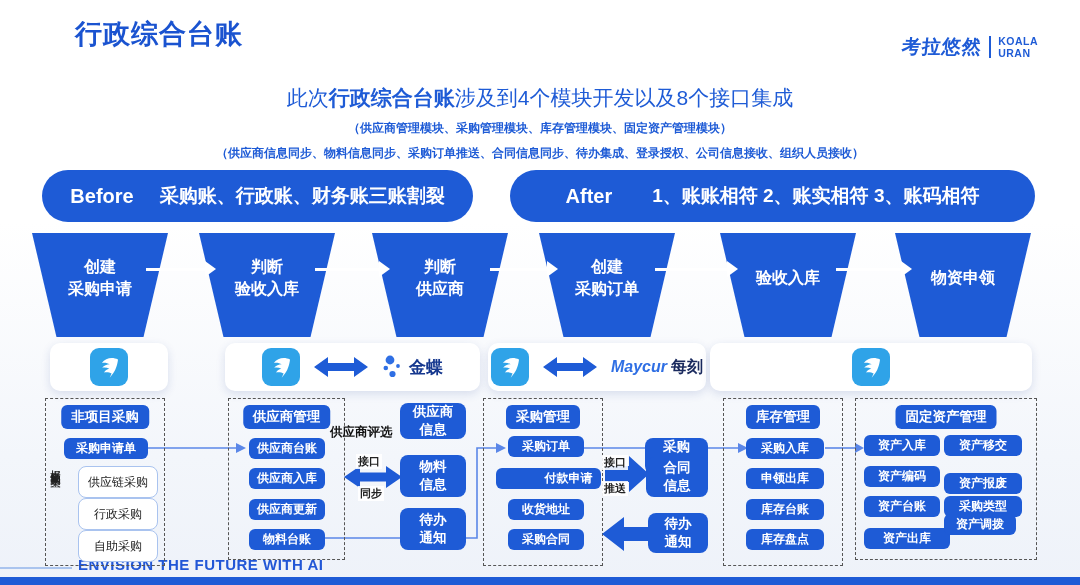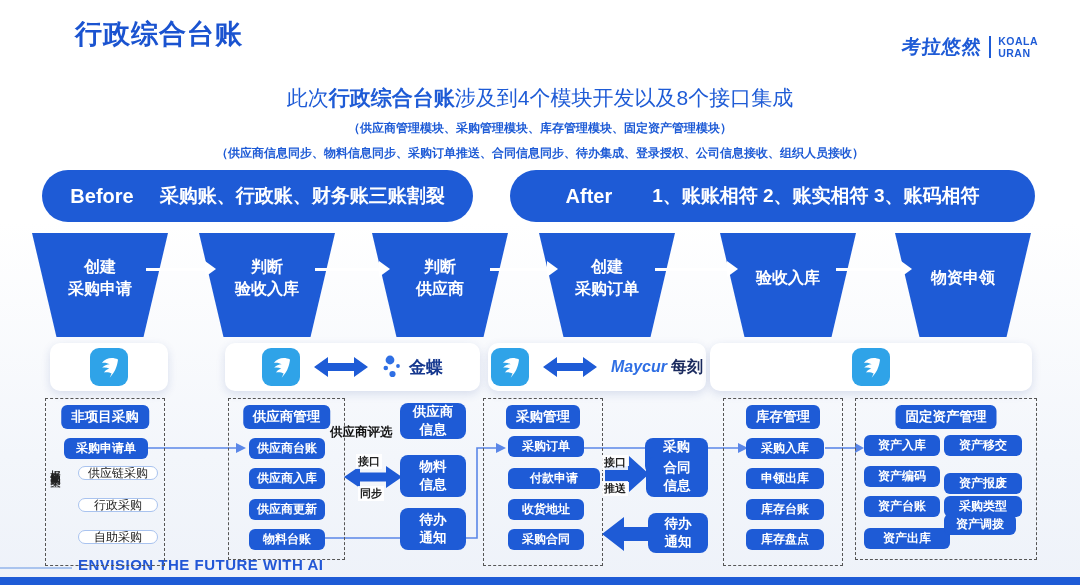--- a/index.html
+++ b/index.html
@@ -41,21 +41,21 @@
   .mc-en{font-size:16px;font-weight:800;font-style:italic;color:#2f6fe4;}
   .mc-cn{font-size:16px;font-weight:800;color:#1a2a5e;margin-left:4px;}
   
   .wires{position:absolute;left:0;top:0;z-index:1;pointer-events:none;}
   
   .sec{position:absolute;border:1.6px dashed #555;box-sizing:border-box;z-index:2;}
   .sec-h{position:absolute;left:50%;top:6px;transform:translateX(-50%);background:#1e5bd6;color:#fff;
     font-size:13.5px;font-weight:700;padding:3px 10px;border-radius:6px;white-space:nowrap;}
   .blue-item{position:absolute;height:21px;background:#1e5bd6;border-radius:6px;color:#fff;
     font-size:12px;font-weight:600;display:flex;align-items:center;justify-content:center;white-space:nowrap;}
-  .white-item{position:absolute;height:14px;background:#fff;border:1px solid #a9c3ef;border-radius:8px;color:#222;
+  .white-item{position:absolute;height:32px;background:#fff;border:1px solid #a9c3ef;border-radius:8px;color:#222;
     font-size:12px;display:flex;align-items:center;justify-content:center;box-sizing:border-box;white-space:nowrap;}
   .vnote{position:absolute;left:3px;top:62px;height:106px;writing-mode:vertical-rl;text-orientation:upright;
     font-size:10.5px;color:#222;letter-spacing:1px;}
   .out{position:absolute;background:#1e5bd6;border-radius:8px;color:#fff;z-index:2;
     display:flex;flex-direction:column;align-items:center;justify-content:center;
     font-size:13.5px;font-weight:700;line-height:1.3;text-align:center;}
   .flow-label{position:absolute;z-index:3;font-size:11px;font-weight:600;color:#222;background:rgba(255,255,255,.88);
     padding:0 2px;white-space:nowrap;}
   .eval-label{position:absolute;z-index:3;font-size:12.5px;font-weight:700;color:#111;white-space:nowrap;}
   .big-arrow{position:absolute;z-index:2;}
@@ -241,21 +241,21 @@
   </div>
   <svg class="big-arrow" style="left:344px;top:466px;" width="58" height="22" viewBox="0 0 58 22">
     <polygon fill="#1e5bd6" points="0,11 16,0 16,6.5 42,6.5 42,0 58,11 42,22 42,15.5 16,15.5 16,22"></polygon>
   </svg>
   <div class="flow-label" style="left:356px;top:454px;">接口</div>
   <div class="flow-label" style="left:358px;top:486px;">同步</div>
 
   <div class="sec" style="left:483px;top:398px;width:120px;height:168px;">
     <div class="sec-h">采购管理</div>
     <div class="blue-item" style="left:24px;top:37px;width:76px;">采购订单</div>
-    <div class="blue-item" style="left:24px;top:69px;width:92px;">付款申请</div>
+    <div class="blue-item" style="left:12px;top:69px;width:65px;padding-left:40px;">付款申请</div>
     <div class="blue-item" style="left:24px;top:100px;width:76px;text-align:right;">收货地址</div>
     <div class="blue-item" style="left:24px;top:130px;width:76px;">采购合同</div>
   </div>
 
   <div class="out" style="left:645px;top:402px;width:63px;height:36px;margin-top:36px;">
     <span>采购</span>
       <span>订单</span>
   </div>
   <div class="out" style="left:646px;top:457px;width:62px;height:40px;">
     <span>合同</span>

